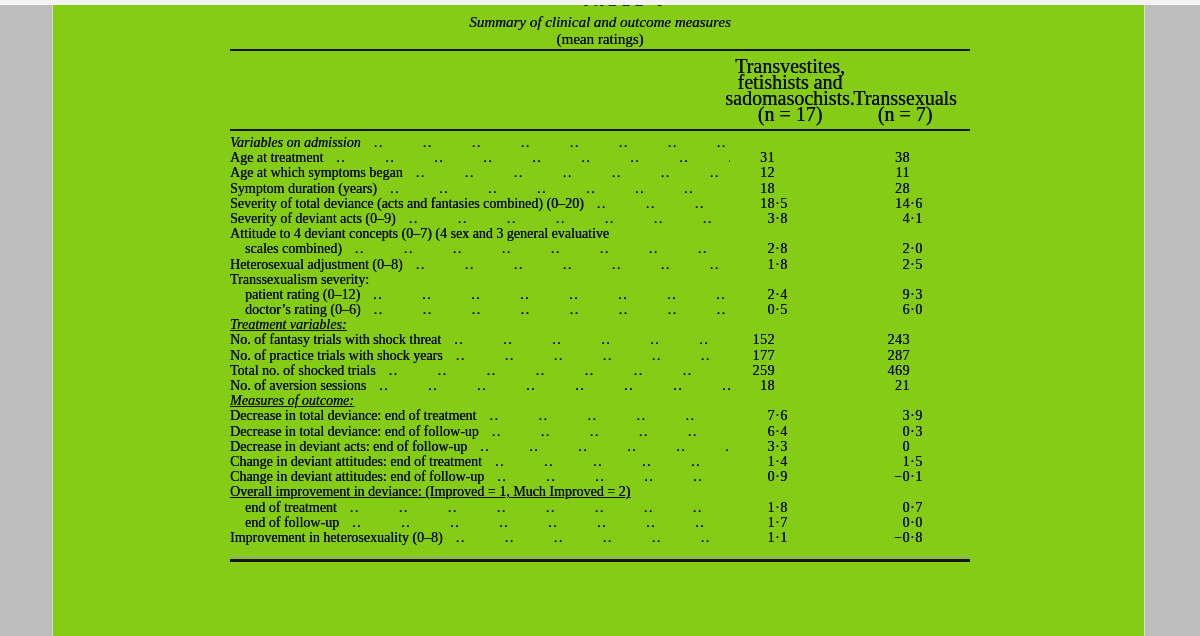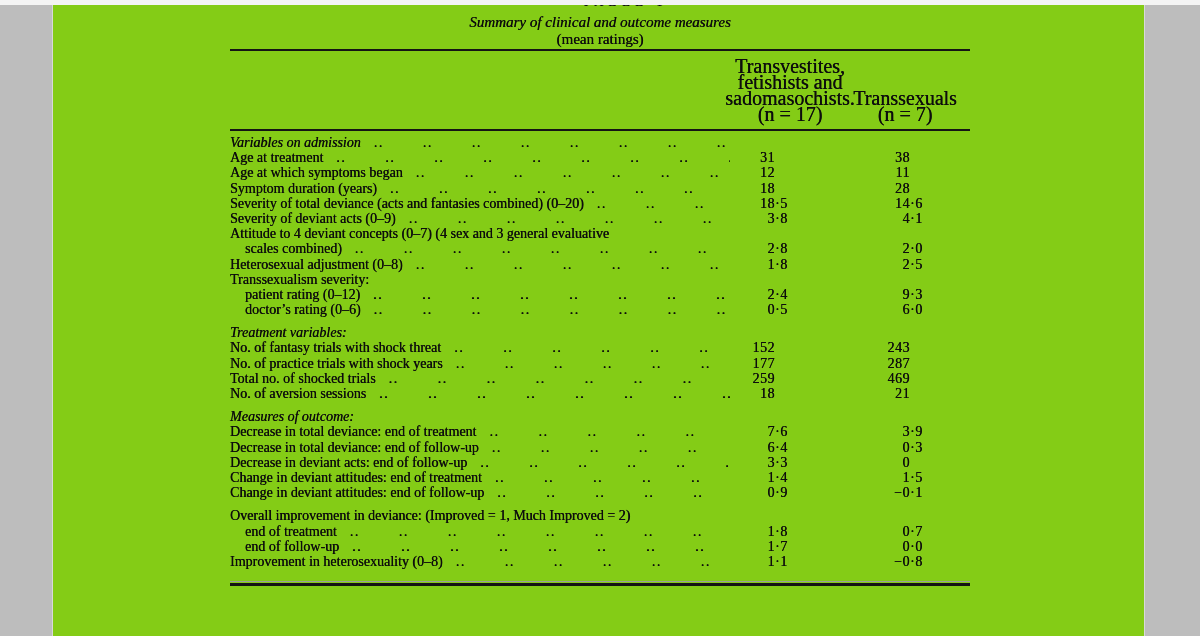--- a/index.html
+++ b/index.html
@@ -42,21 +42,21 @@
     text-align: center; font-size: 15px;
   }
   .rule { position: absolute; left: 0; width: 740px; background: #141414; }
   .rule-top { top: 44px; height: 2px; }
   .rule-mid { top: 124px; height: 2px; }
   .colhead { position: absolute; text-align: center; font-size: 20px; line-height: 16px; }
   .colhead-1 { left: 470px; width: 180px; top: 53px; }
   .colhead-2 { left: 600px; width: 150px; top: 85px; }
   .tbody { position: absolute; top: 130px; left: 0; width: 740px; font-size: 14px; }
   .trow { display: flex; align-items: baseline; height: 15.2px; line-height: 15.2px; }
-  .trow.gap { margin-top: 8px; }
+  .trow.gap { margin-top: 0; text-decoration: underline; }
   .lbl { flex: 0 0 500px; width: 500px; display: flex; white-space: nowrap; overflow: visible; text-align: center; }
   .lbl.it .lt { font-style: italic; }
   .lbl.ind .lt { padding-left: 15px; }
   .leader {
     flex: 1 1 auto; overflow: hidden; white-space: nowrap; padding-left: 13px;
   }
   .leader::after {
     content: "..\00a0 ..\00a0 ..\00a0 ..\00a0 ..\00a0 ..\00a0 ..\00a0 ..\00a0 ..\00a0 ..\00a0 ..";
     word-spacing: 34px; letter-spacing: 1.5px;
   }

